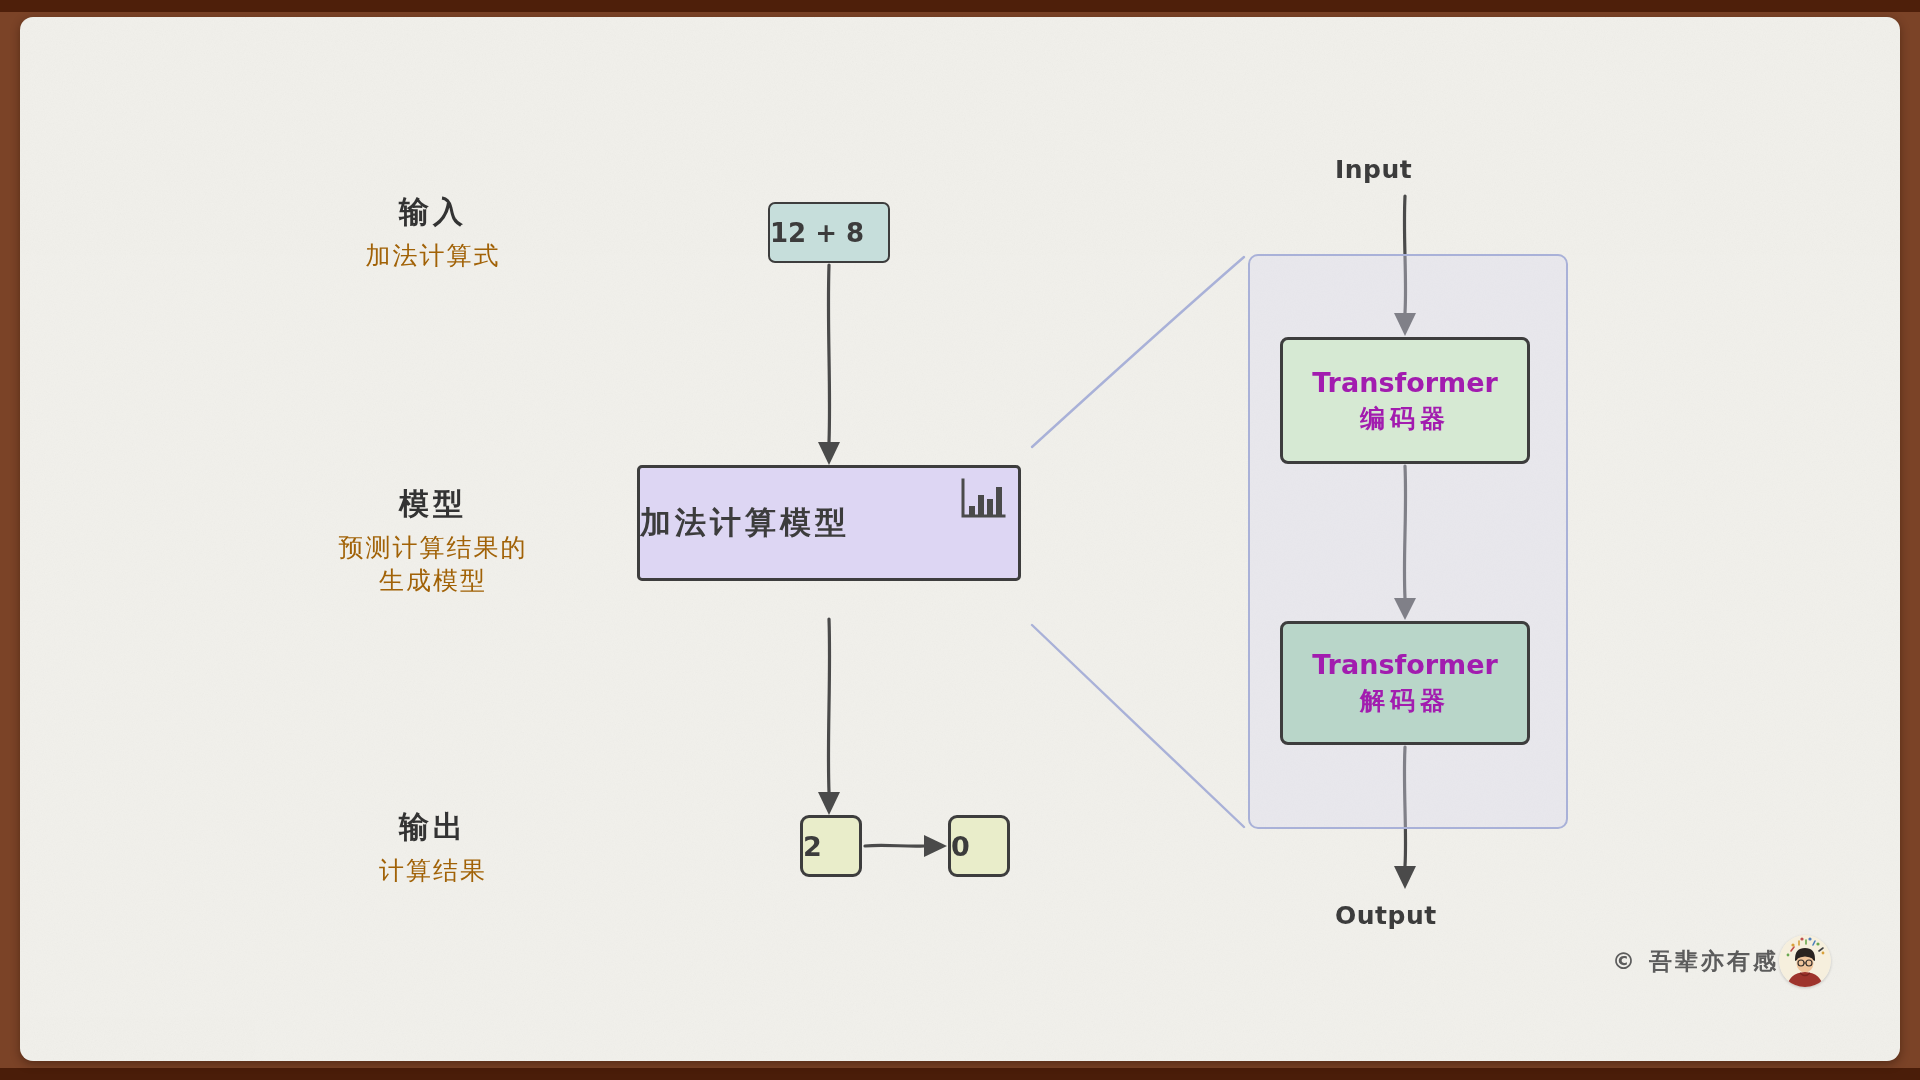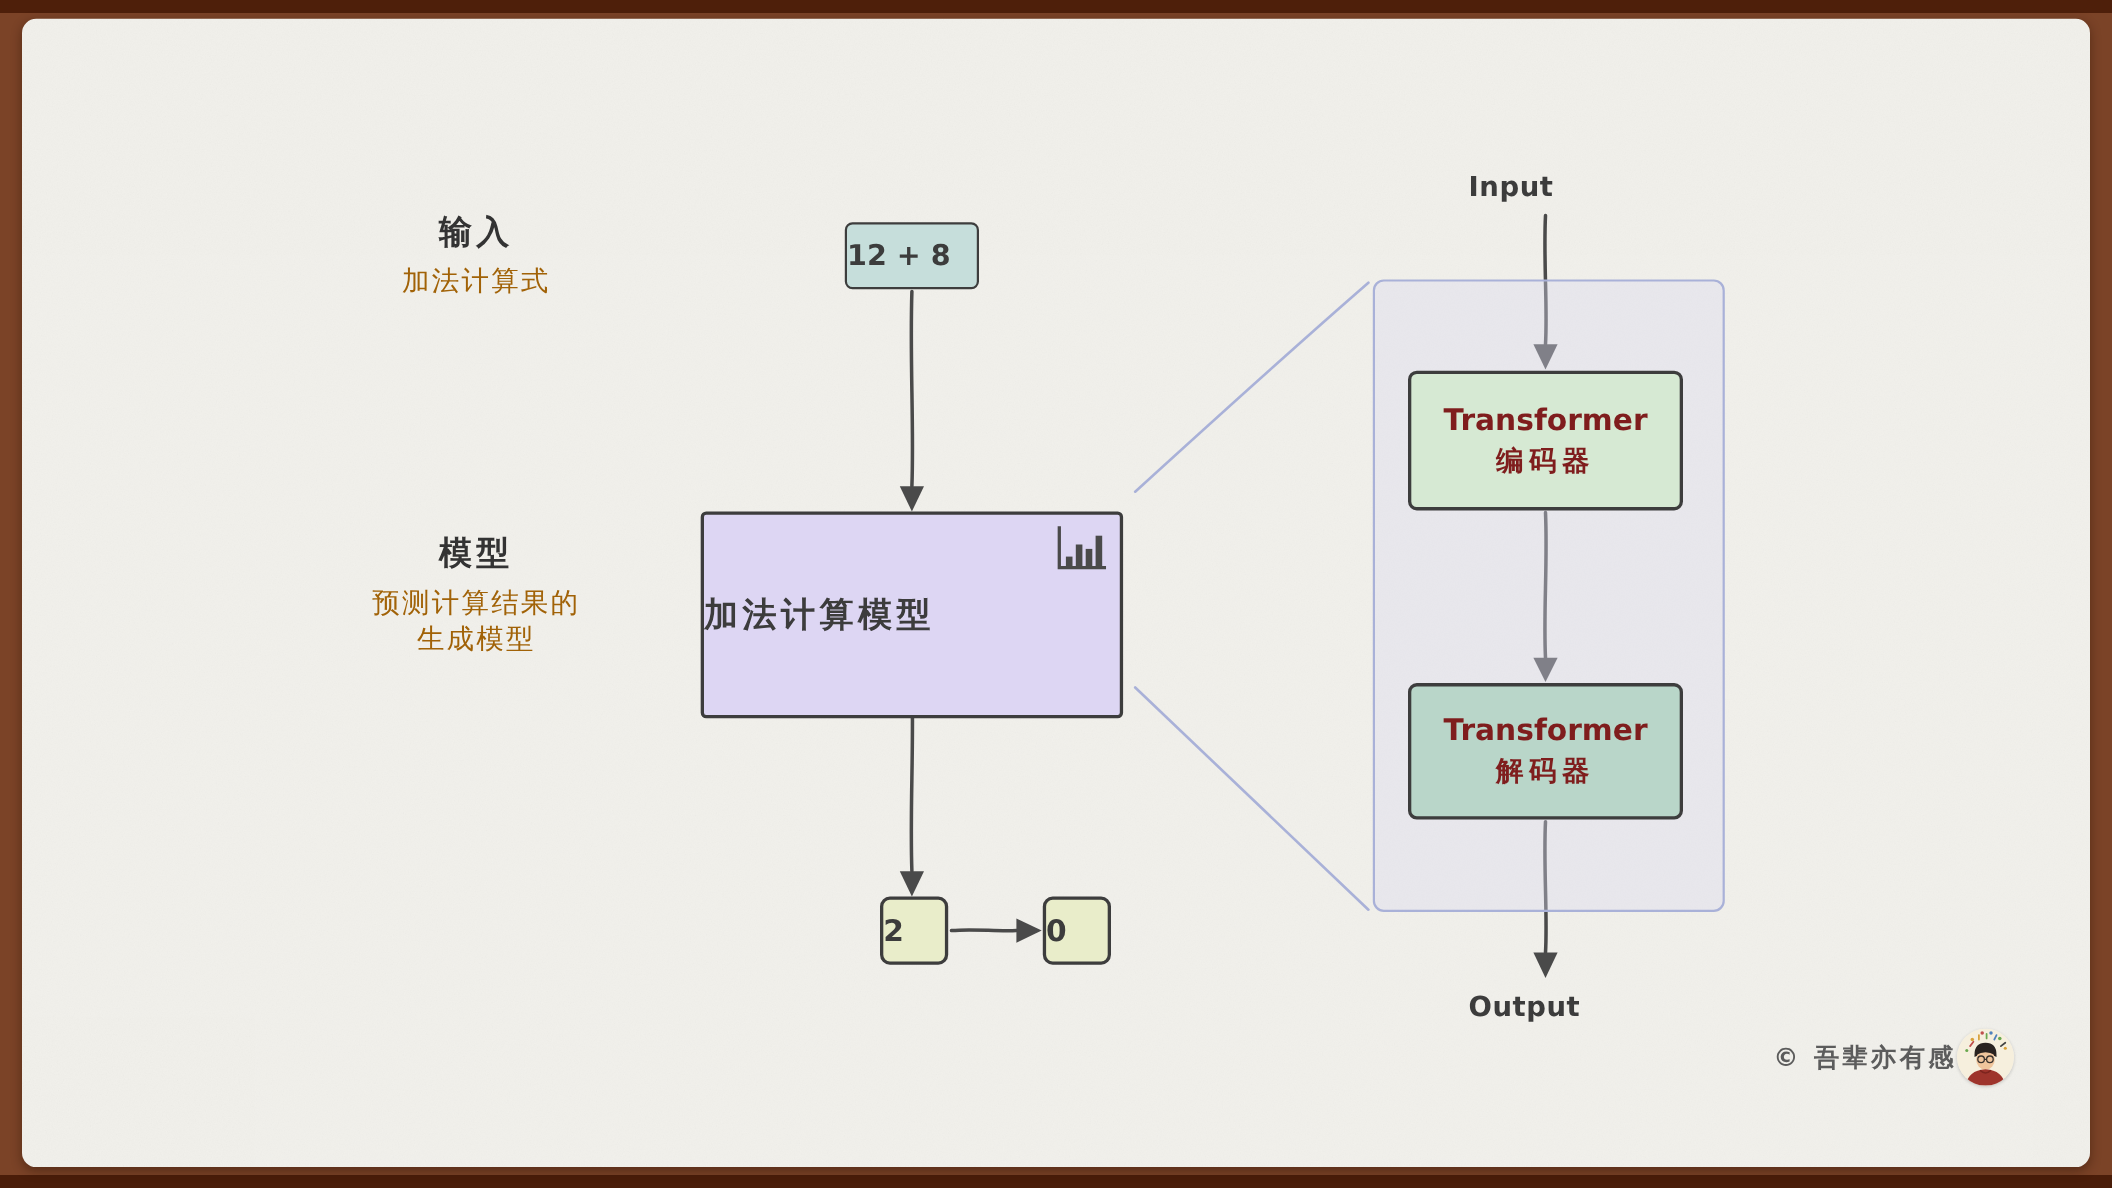--- a/index.html
+++ b/index.html
@@ -16,32 +16,32 @@
 
   
   .row-label{position:absolute;width:310px;text-align:center;color:#3a3a3a;}
   .row-label .title{font-size:30px;font-weight:bold;letter-spacing:4px;line-height:38px;color:#333;}
   .row-label .sub{font-size:25px;font-weight:500;letter-spacing:2px;line-height:33px;color:#a16207;margin-top:8px;text-align:center;}
 
   
   .box{position:absolute;display:flex;align-items:center;justify-content:flex-start;
        border:3px solid #3d3d3d;color:#3c3c3c;font-weight:bold;}
   .input-box{left:748px;top:185px;width:122px;height:61px;background:#c6dedb;border-radius:7px;font-size:26px;border-width:2.5px;}
-  .model-box{left:617px;top:448px;width:384px;height:188px;background:#ddd6f3;border-radius:5px;font-size:31px;letter-spacing:4px;border-width:3.5px;}
+  .model-box{left:617px;top:448px;width:384px;height:116px;background:#ddd6f3;border-radius:5px;font-size:31px;letter-spacing:4px;border-width:3.5px;}
   .token-box{width:62px;height:62px;background:#e9edca;border-radius:9px;font-size:27px;border-width:3px;}
   .token-2{left:780px;top:798px;}
   .token-0{left:928px;top:798px;}
 
   .chart-icon{position:absolute;right:12px;top:10px;}
 
   
   .detail-panel{position:absolute;left:1228px;top:237px;width:320px;height:575px;
                 border:2.5px solid #a9b1d8;border-radius:10px;background:rgba(219,219,238,0.38);}
   .detail-box{position:absolute;display:flex;flex-direction:column;align-items:center;justify-content:center;
-              border:3px solid #3d3d3d;border-radius:8px;color:#7f1d1d;width:250px;left:1260px;}
+              border:3px solid #3d3d3d;border-radius:8px;color:#a21caf;width:250px;left:1260px;}
   .encoder-box{top:320px;height:127px;background:#d6e9d3;}
   .decoder-box{top:604px;height:124px;background:#b9d6c9;}
   .detail-box .l1{font-size:27px;font-weight:bold;line-height:36px;}
   .detail-box .l2{font-size:25px;font-weight:bold;letter-spacing:5px;line-height:36px;}
 
   .io-label{position:absolute;width:140px;font-size:25px;font-weight:bold;color:#3c3c3c;letter-spacing:.5px;}
   .io-input{left:1315px;top:138px;}
   .io-output{left:1315px;top:884px;}
 
   
@@ -104,20 +104,24 @@
     </svg>
 
     <div class="row-label" style="left:258px;top:176px;">
       <div class="title">输入</div>
       <div class="sub">加法计算式</div>
     </div>
     <div class="row-label" style="left:258px;top:468px;">
       <div class="title">模型</div>
       <div class="sub">预测计算结果的</div>
       <div class="sub" style="margin-top:0;">生成模型</div>
+    </div>
+    <div class="row-label" style="left:258px;top:791px;">
+      <div class="title">输出</div>
+      <div class="sub">计算结果</div>
     </div>
 
     <div class="box input-box">
       <span>12 + 8</span>
     </div>
 
     <div class="box model-box">
       <span>加法计算模型</span>
       <svg class="chart-icon" width="48" height="44" viewBox="0 0 48 44">
         <g fill="#4a4a4a">

